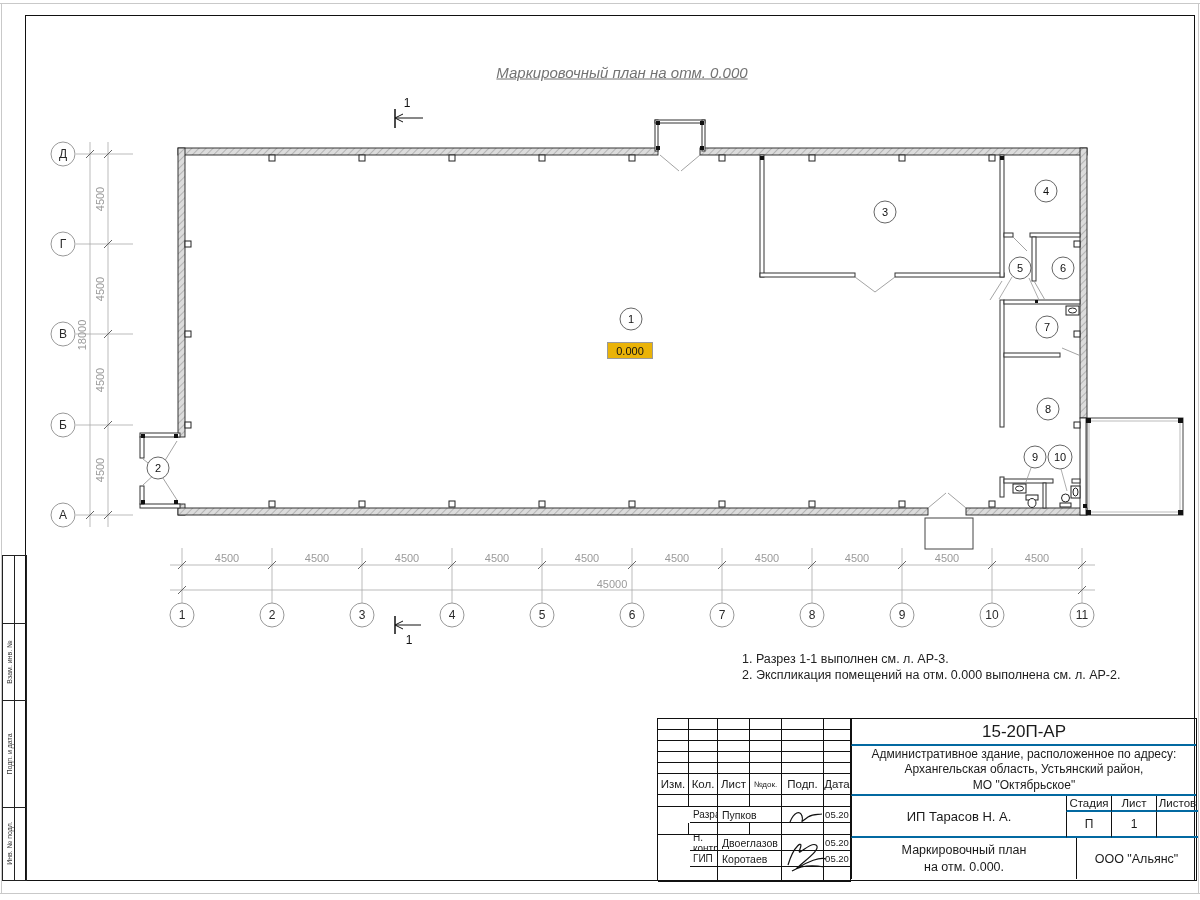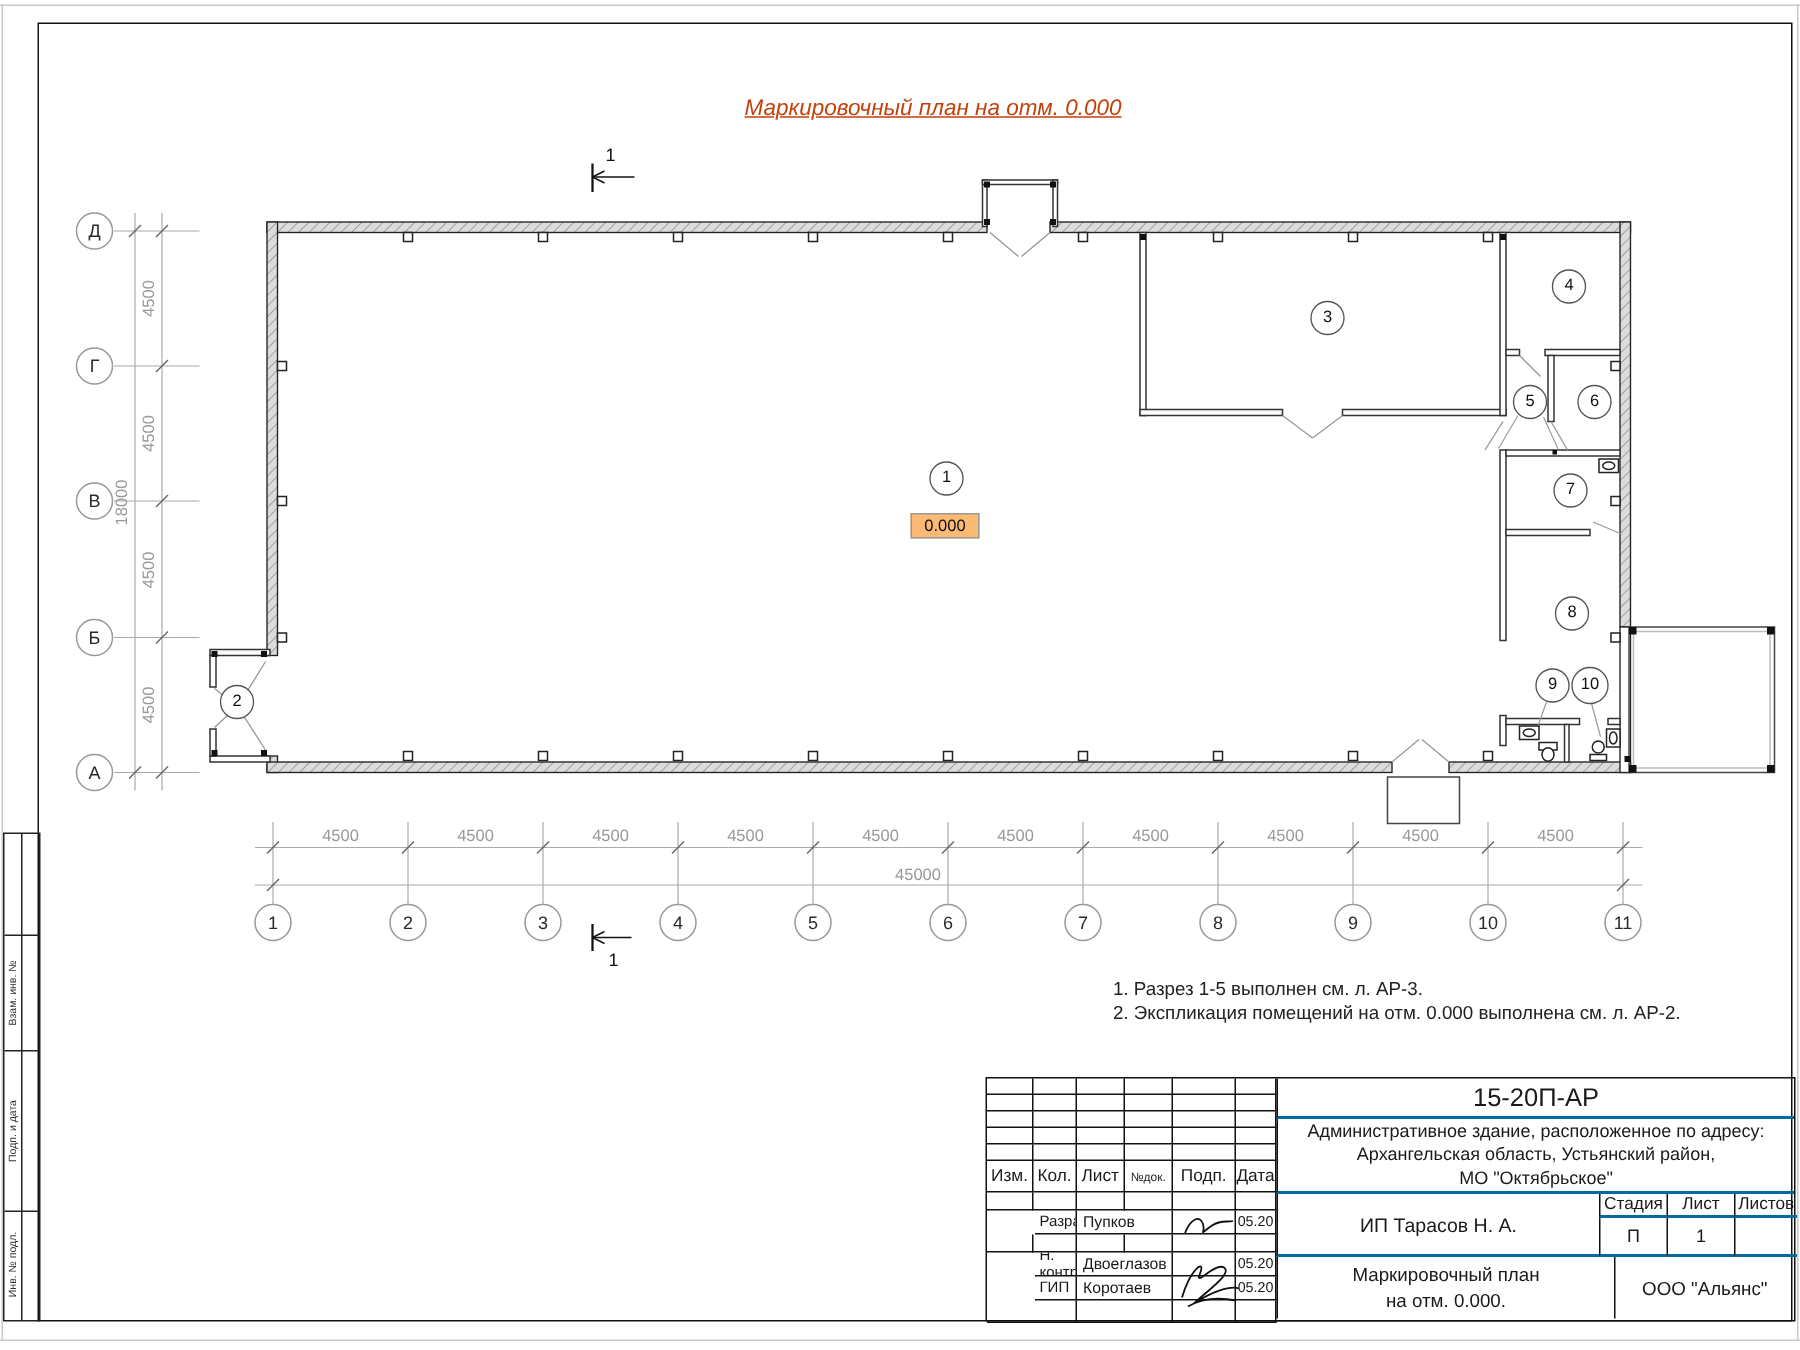--- a/index.html
+++ b/index.html
@@ -5,28 +5,28 @@
   html,body{margin:0;padding:0;}
   body{width:1200px;height:900px;background:#fff;position:relative;overflow:hidden;
        font-family:"Liberation Sans",sans-serif;color:#1a1a1a;}
   #sheet{position:absolute;left:0;top:0;width:1200px;height:900px;}
   .edge{position:absolute;background:#c9c9c9;}
   #frame{position:absolute;left:25px;top:15px;width:1170px;height:866px;
          border:1.5px solid #111;box-sizing:border-box;}
   svg{position:absolute;left:0;top:0;}
   .lbl{position:absolute;transform:translate(-50%,-50%);white-space:nowrap;line-height:1;}
   .rot{transform:translate(-50%,-50%) rotate(-90deg);}
-  .title{font-size:15px;font-style:italic;text-decoration:underline;color:#c2410c;}
+  .title{font-size:15px;font-style:italic;text-decoration:underline;color:#737373;}
   .dim{font-size:11px;color:#9a9a9a;}
   .axis-num{font-size:12px;color:#2a2a2a;}
   .room-num{font-size:11px;color:#111;}
   .sec{font-size:12px;color:#111;}
   .note{position:absolute;transform:translateY(-50%);font-size:12.5px;color:#222;white-space:nowrap;}
   .elev{position:absolute;left:607px;top:342px;width:44px;height:15px;border:1px solid #9a9a9a;
-        font-size:11px;color:#111;display:flex;align-items:center;justify-content:center;background:#fdba74;}
+        font-size:11px;color:#111;display:flex;align-items:center;justify-content:center;background:#eab308;}
   
   #tb{position:absolute;left:657px;top:718px;width:540px;height:163px;
       border:1.5px solid #111;box-sizing:border-box;font-size:11px;}
   #tb-left{position:absolute;left:0;top:0;width:193px;height:160px;display:grid;
       grid-template-columns:31px 29px 32px 32px 42px 27px;
       grid-template-rows:11px 11px 11px 11px 11px 21px 12px 16px 12px 16px 16px 15px;}
   #tb-left > div{border-right:1px solid #111;border-bottom:1px solid #111;
       display:flex;align-items:center;justify-content:center;overflow:hidden;}
   #tb-left .role{justify-content:flex-start;padding-left:3px;font-size:10px;margin-left:32px;}
   #tb-left .nm{justify-content:flex-start;padding-left:4px;font-size:10.5px;}
@@ -326,21 +326,21 @@
   <div class="lbl axis-num" style="left:902px;top:615px;">9</div>
   <div class="lbl axis-num" style="left:992px;top:615px;">10</div>
   <div class="lbl axis-num" style="left:1082px;top:615px;">11</div>
 
   <div class="lbl axis-num" style="left:63px;top:154px;">Д</div>
   <div class="lbl axis-num" style="left:63px;top:244px;">Г</div>
   <div class="lbl axis-num" style="left:63px;top:334px;">В</div>
   <div class="lbl axis-num" style="left:63px;top:425px;">Б</div>
   <div class="lbl axis-num" style="left:63px;top:515px;">А</div>
 
-  <div class="note" style="left:742px;top:659px;">1. Разрез 1-5 выполнен см. л. АР-3.</div>
+  <div class="note" style="left:742px;top:659px;">1. Разрез 1-1 выполнен см. л. АР-3.</div>
   <div class="note" style="left:742px;top:675px;">2. Экспликация помещений на отм. 0.000 выполнена см. л. АР-2.</div>
 
   <div id="margin-col">
     <div class="mdiv"></div>
     <div class="mcell" style="top:0;height:67px;"></div>
     <div class="mcell" style="top:67px;height:77px;"></div>
     <div class="mcell" style="top:144px;height:107px;"></div>
     <div class="mcell" style="top:251px;height:73px;border-bottom:none;"></div>
     <div class="mtext" style="top:106px;">Взам. инв. №</div>
     <div class="mtext" style="top:198px;">Подп. и дата</div>

